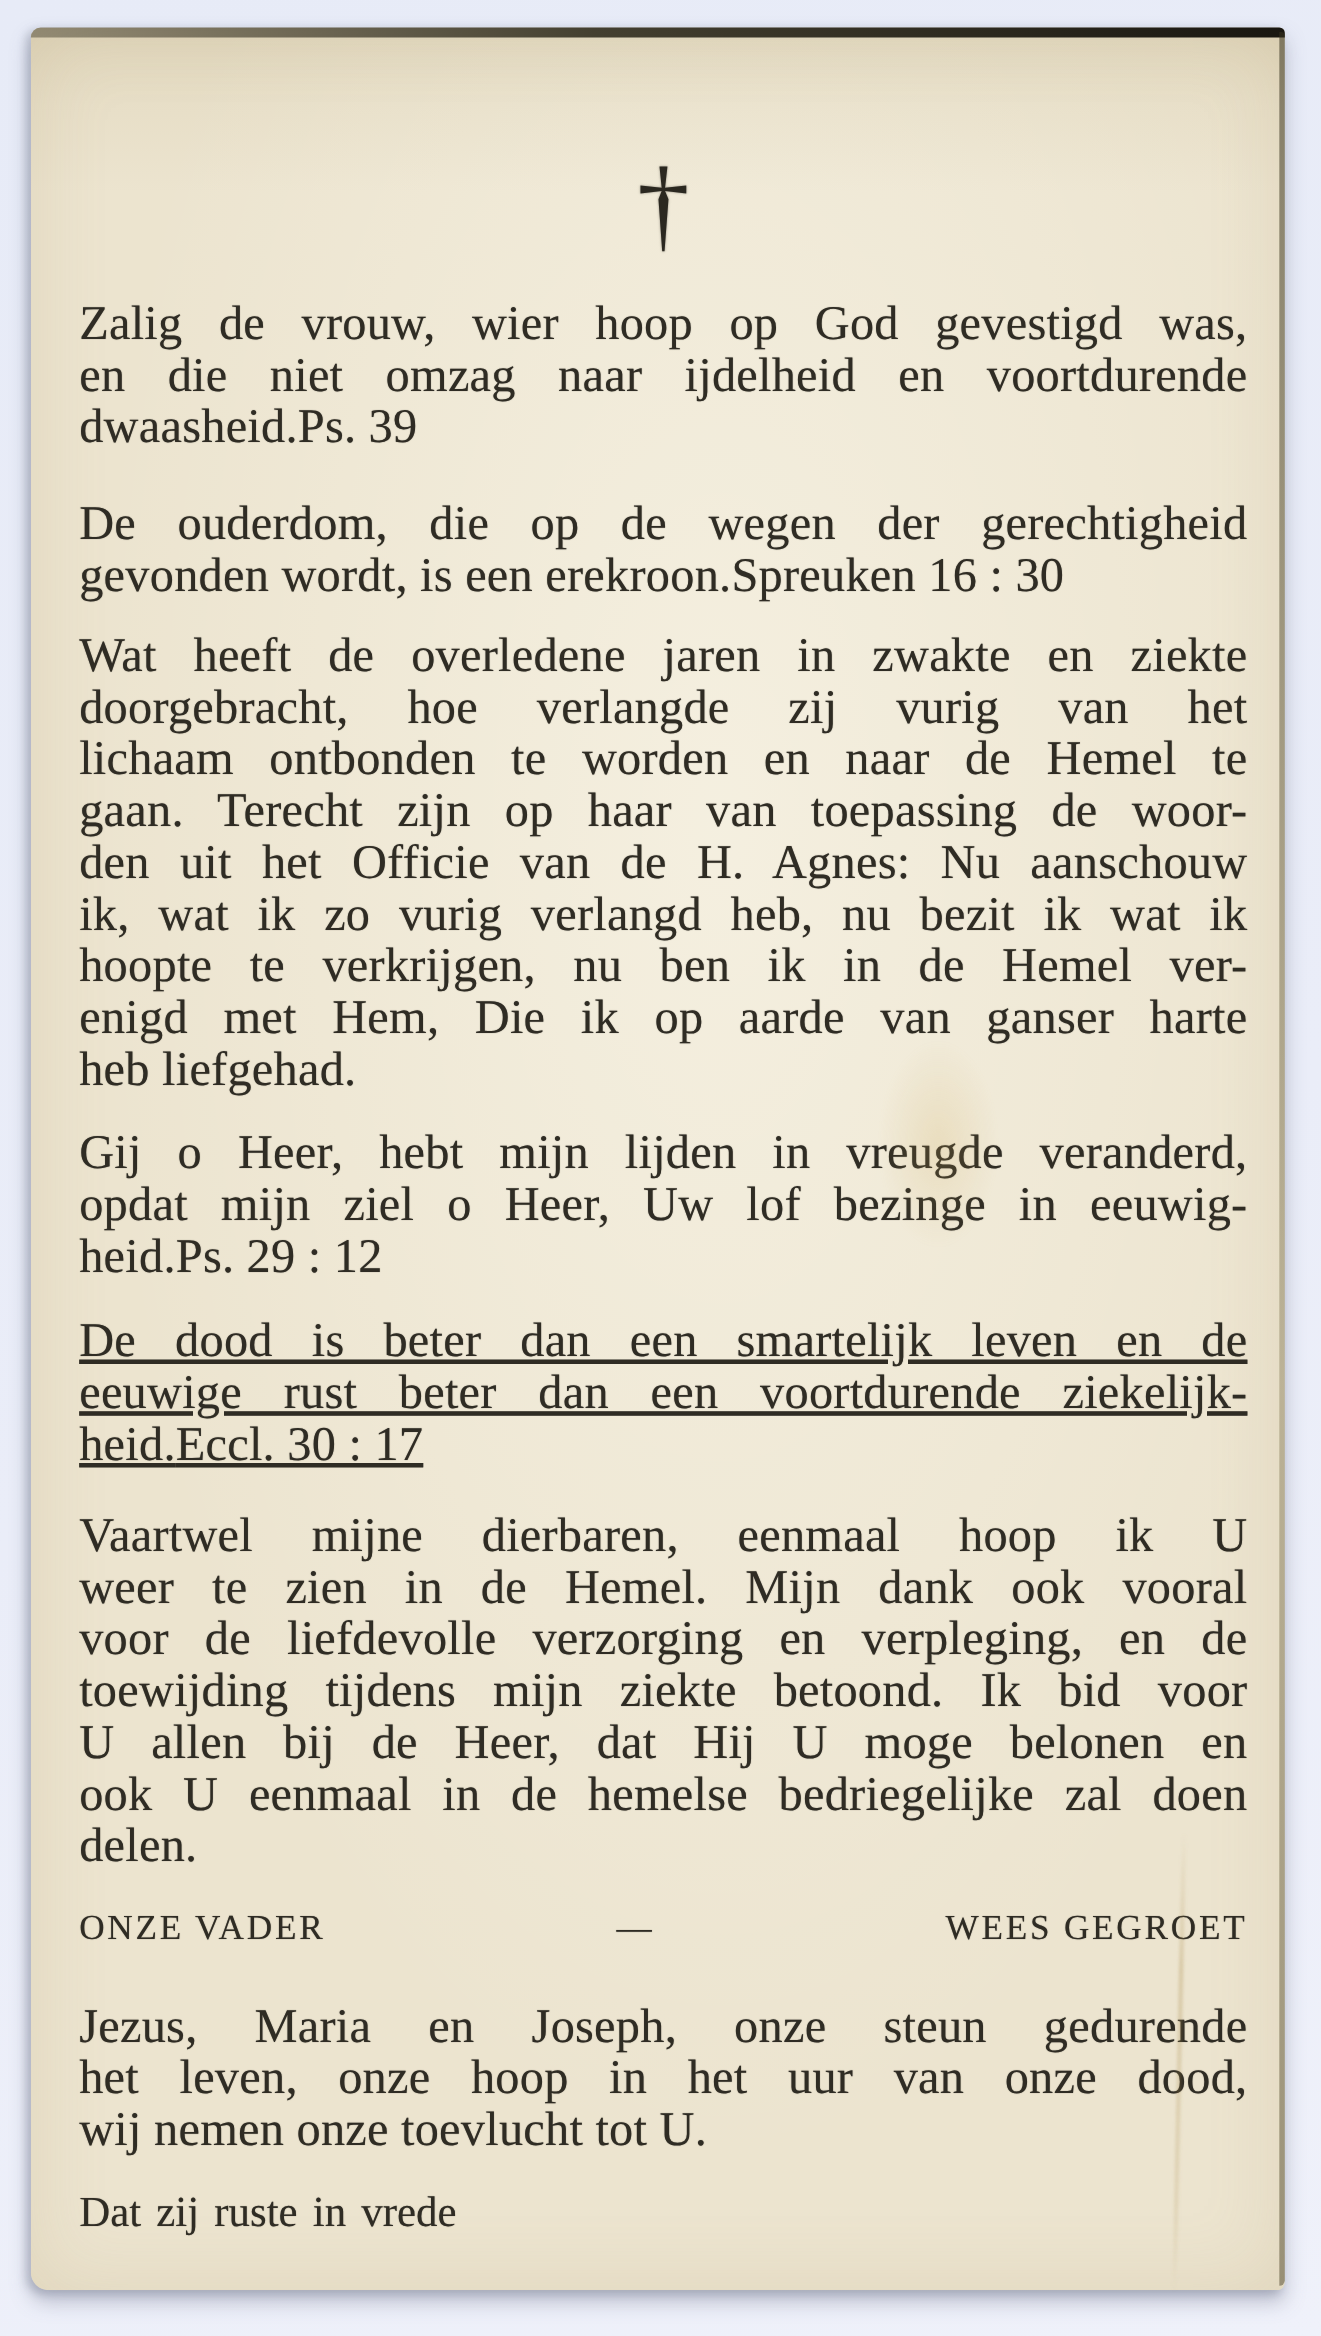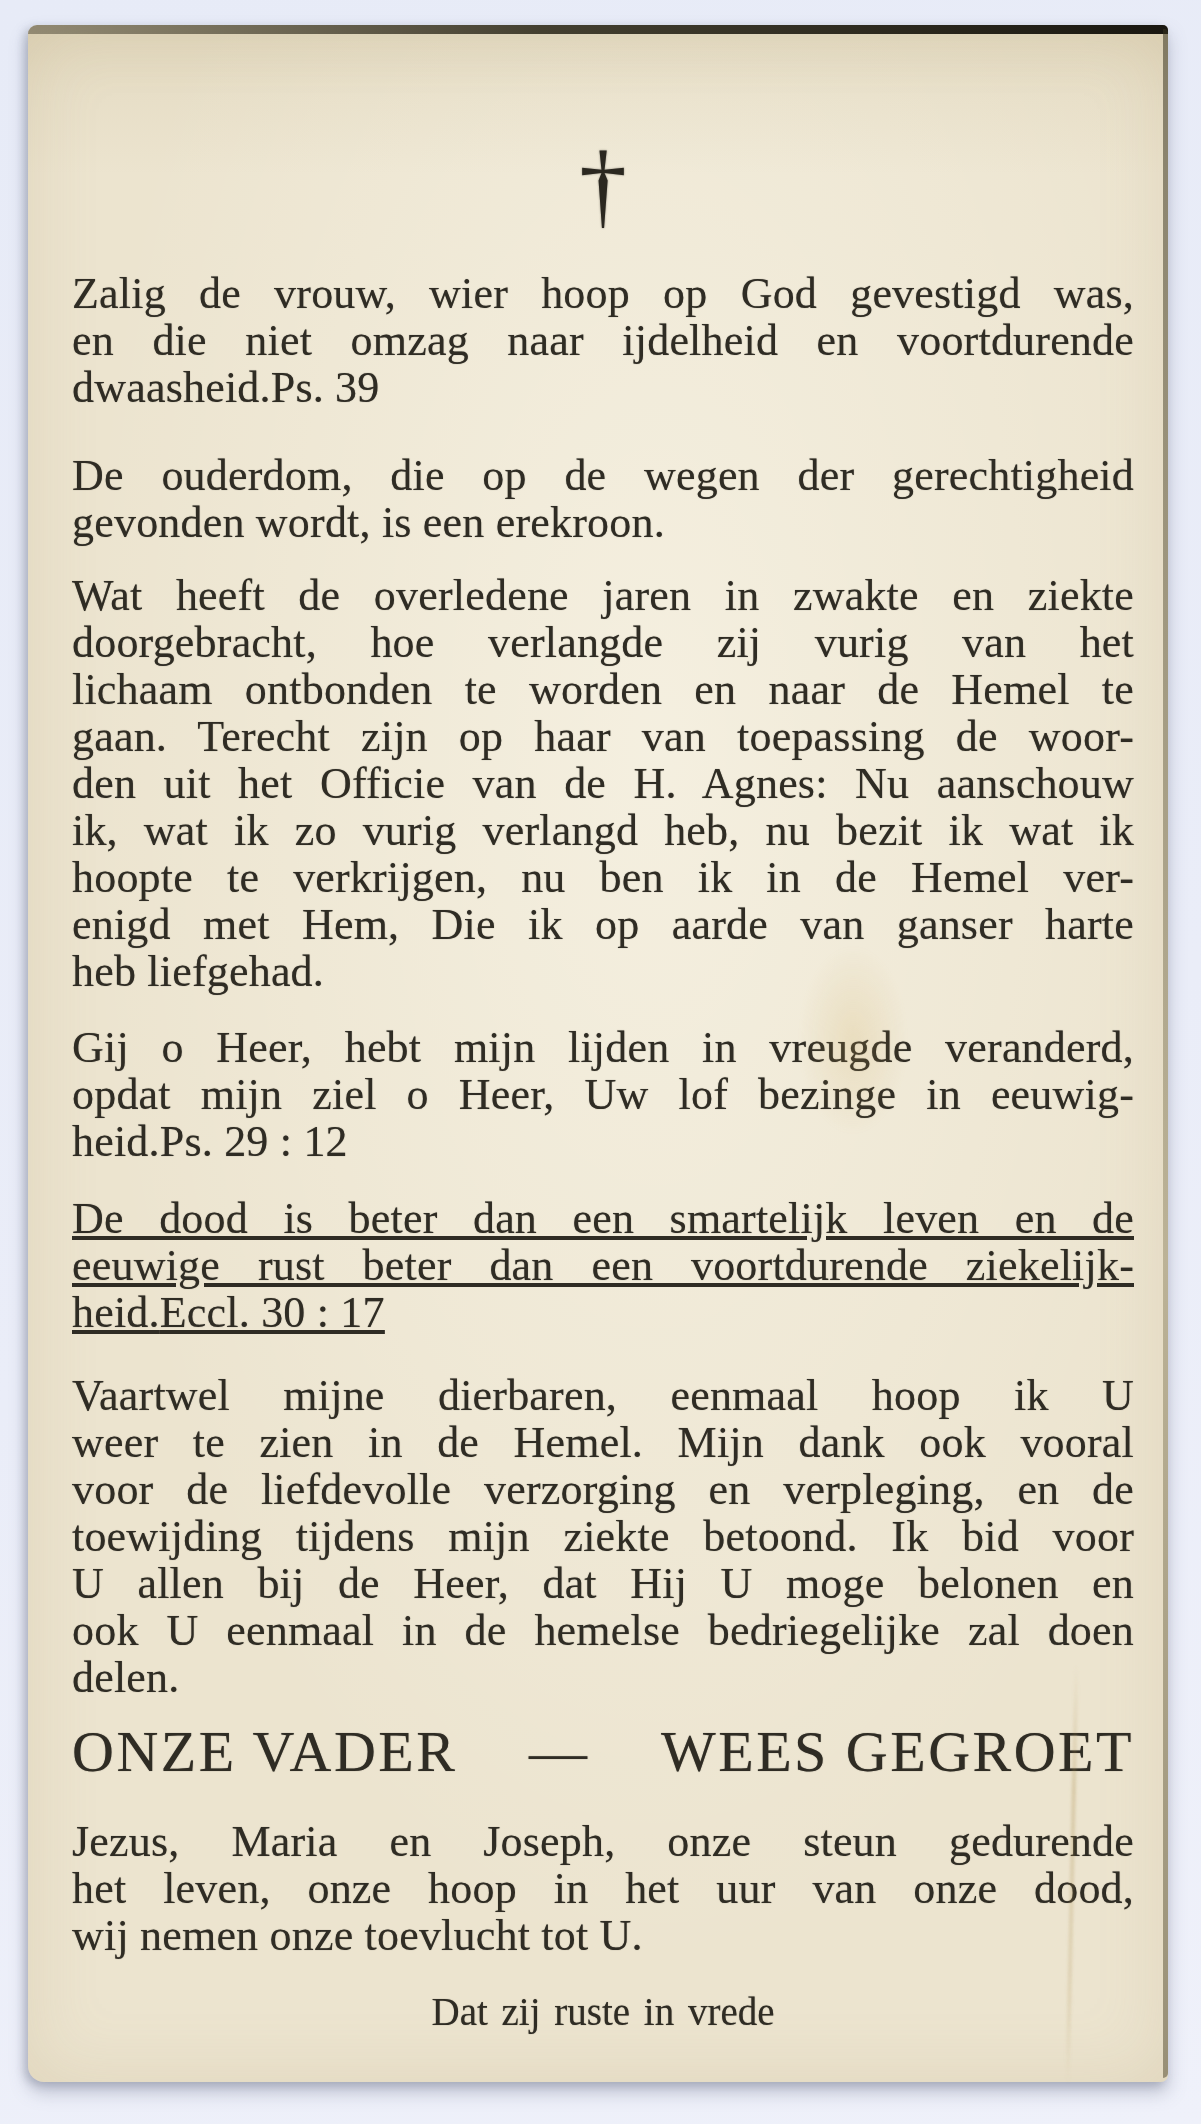--- a/index.html
+++ b/index.html
@@ -77,28 +77,28 @@
   .mt-p3 { margin-top: 26px; }
   .mt-p4 { margin-top: 29px; }
   .mt-p5 { margin-top: 30px; text-decoration: underline; }
   .mt-p6 { margin-top: 36px; }
   .mt-p7 { margin-top: 38px; }
   .heading {
     margin-top: 23px;
     display: flex;
     justify-content: space-between;
     align-items: flex-start;
-    font-size: 58px;
+    font-size: 32px;
     line-height: 56px;
     letter-spacing: 2.5px;
     text-shadow: 0 0 1px rgba(47,44,36,.6);
   }
   .closing {
     margin-top: 29px;
-    text-align: center;
+    text-align: left;
     font-size: 39px;
     line-height: 47px;
     word-spacing: 4px;
     text-shadow: 0 0 1px rgba(47,44,36,.55);
   }
 </style>
 </head>
 <body>
 
 <div class="card">
@@ -113,20 +113,21 @@
     <div class="refline">
       <span>dwaasheid.</span>
       <span>Ps. 39</span>
     </div>
   </div>
 
   <div class="para body-text mt-p2">
     <div class="line j">De ouderdom, die op de wegen der gerechtigheid</div>
     <div class="refline">
       <span>gevonden wordt, is een erekroon.</span>
+      <span>Spreuken 16 : 30</span>
     </div>
   </div>
 
   <div class="para body-text mt-p3">
     <div class="line j">Wat heeft de overledene jaren in zwakte en ziekte</div>
     <div class="line j">doorgebracht, hoe verlangde zij vurig van het</div>
     <div class="line j">lichaam ontbonden te worden en naar de Hemel te</div>
     <div class="line j">gaan. Terecht zijn op haar van toepassing de woor-</div>
     <div class="line j">den uit het Officie van de H. Agnes: Nu aanschouw</div>
     <div class="line j">ik, wat ik zo vurig verlangd heb, nu bezit ik wat ik</div>

